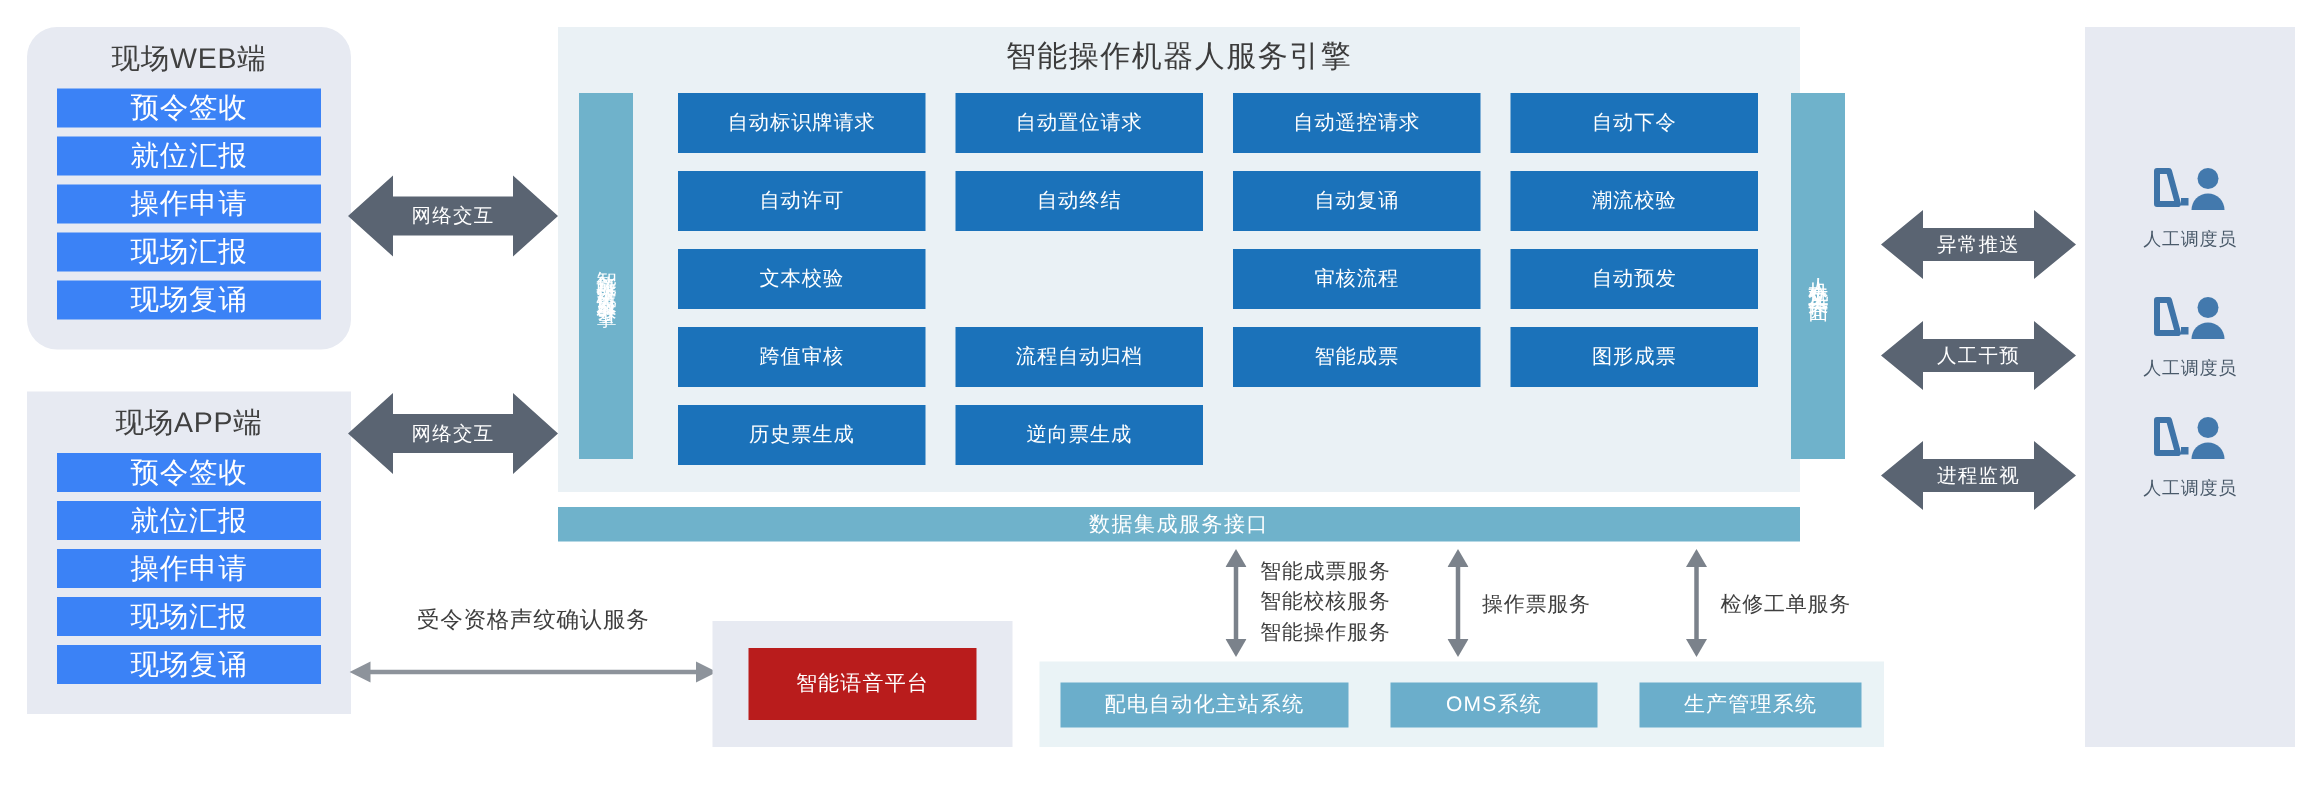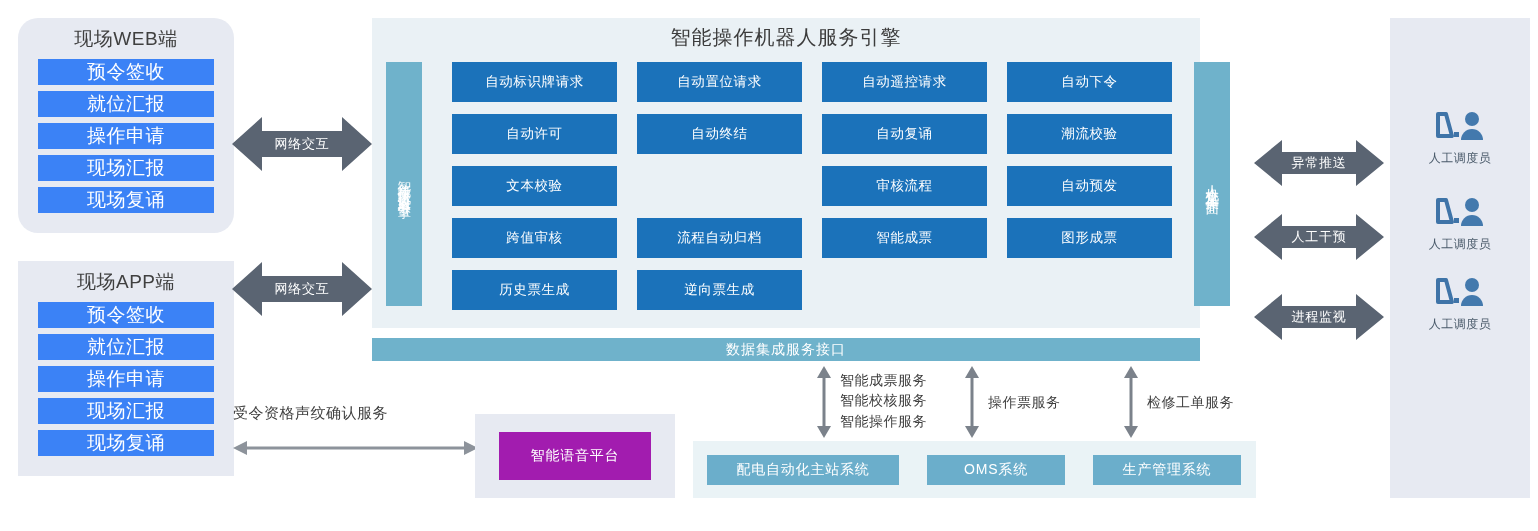--- a/index.html
+++ b/index.html
@@ -60,21 +60,21 @@
     display:flex;align-items:center;justify-content:center;letter-spacing:1px;
   }
 
   
   #voice-panel{
     position:absolute;left:475px;top:414px;width:200px;height:84px;
     background:#E7EAF2;
   }
   #voice-box{
     position:absolute;left:499px;top:432px;width:152px;height:48px;
-    background:#a21caf;color:#ffffff;font-size:14px;
+    background:#b91c1c;color:#ffffff;font-size:14px;
     display:flex;align-items:center;justify-content:center;letter-spacing:.8px;
   }
 
   
   #ext-panel{
     position:absolute;left:693px;top:441px;width:563px;height:57px;
     background:#EAF3F6;
   }
   .ext-box{
     position:absolute;height:30px;background:#6BAECB;color:#ffffff;
@@ -104,21 +104,21 @@
   .barrow{position:absolute;}
   .barrow .lbl{
     position:absolute;left:0;top:0;width:100%;height:100%;
     display:flex;align-items:center;justify-content:center;
     font-size:13px;color:#ffffff;letter-spacing:.8px;pointer-events:none;
   }
 
   
   #voice-arrow{position:absolute;left:233px;top:440px;width:245px;height:16px;}
   #voice-arrow-label{
-    position:absolute;left:233px;top:404px;width:245px;
+    position:absolute;left:233px;top:404px;width:245px;text-align:center;
     font-size:15px;color:#3f3f3f;letter-spacing:.5px;
   }
 </style>
 </head>
 <body>
 
 <div class="client-panel" id="panel-web" style="left:18px;top:18px;width:216px;height:215px;border-radius:20px;">
   <div class="client-title">现场WEB端</div>
   <div class="client-btn">预令签收</div>
   <div class="client-btn">就位汇报</div>

